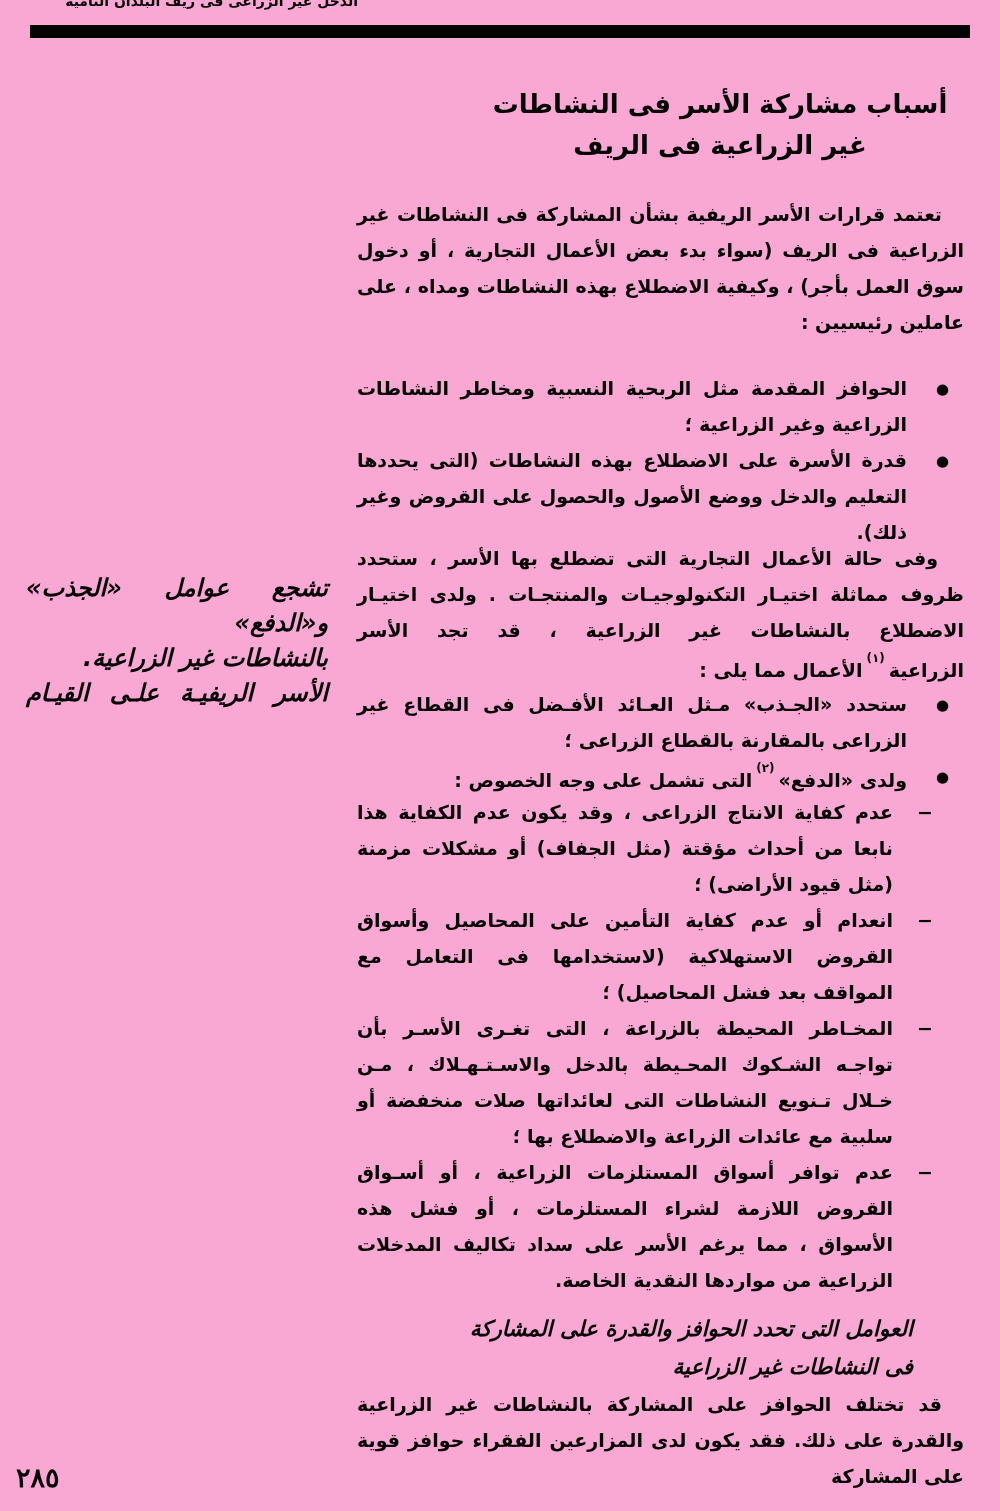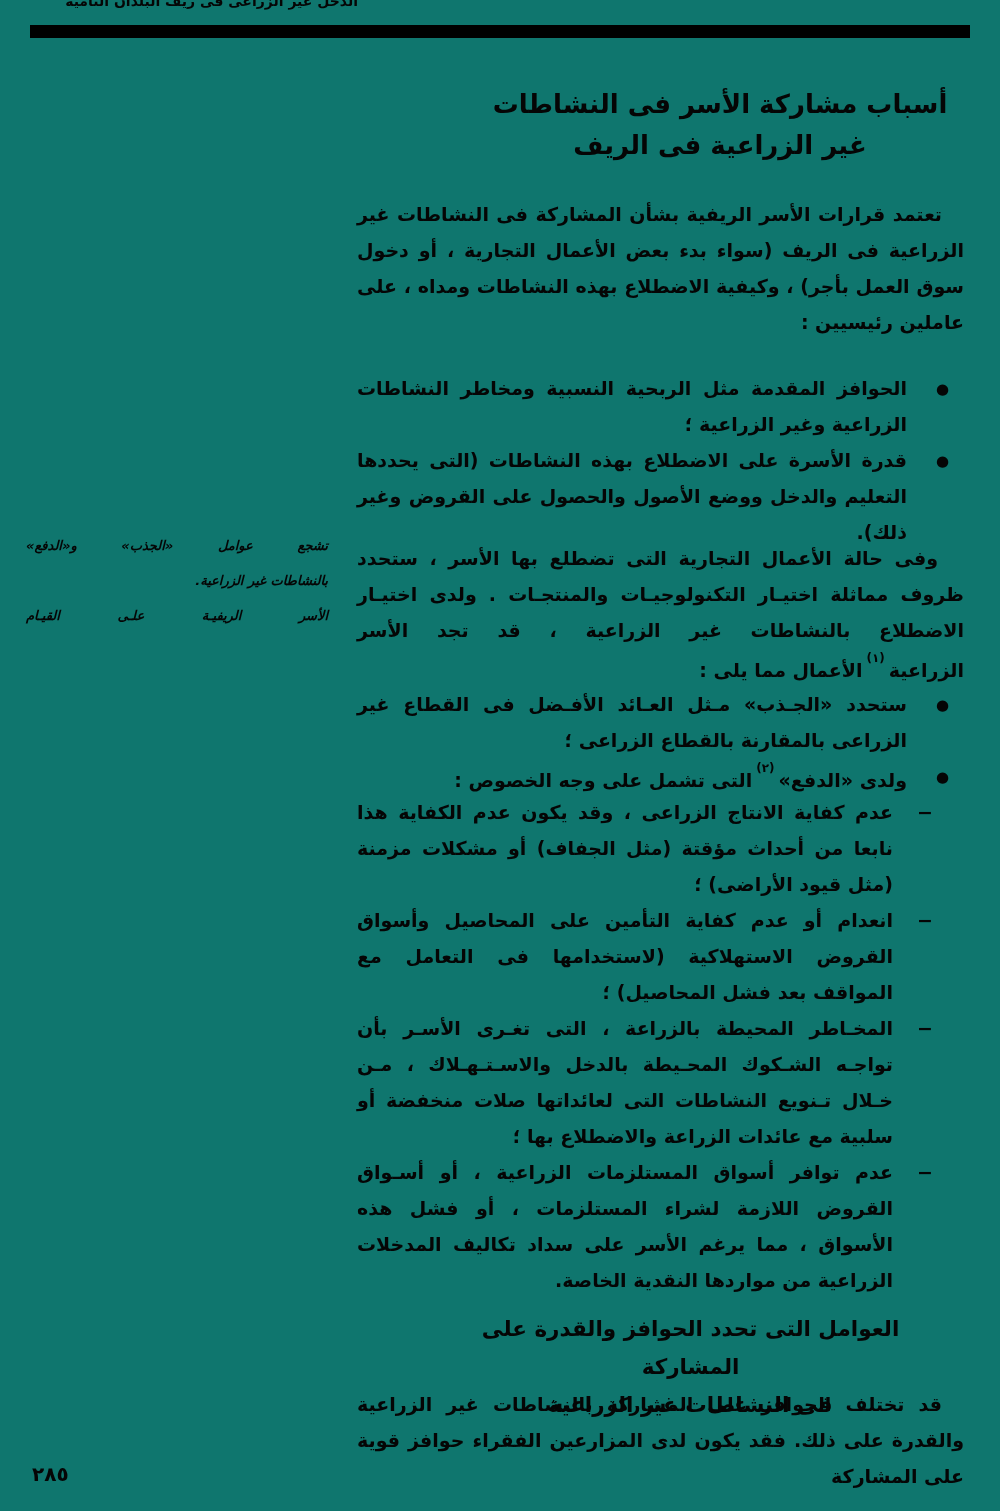--- a/index.html
+++ b/index.html
@@ -3,21 +3,21 @@
 <meta charset="utf-8">
 <style>
   * { box-sizing: border-box; margin: 0; padding: 0; }
   html, body { background: #ffffff; }
   body { width: 1000px; height: 1511px; }
 
   .page {
     position: relative;
     width: 1000px;
     height: 1511px;
-    background: #0f766e;
+    background: #f9a8d4;
     overflow: hidden;
     color: #050505;
     direction: rtl;
     font-family: "DejaVu Sans", sans-serif;
     font-weight: bold;
   }
 
   .abs { position: absolute; }
 
   
@@ -72,24 +72,24 @@
   .dash-li { position: relative; padding-right: 58px; }
   .dash-li .marker {
     position: absolute;
     right: 18px;
     top: 0;
     font-size: 19px;
     line-height: 36px;
   }
 
   .margin-note {
-    top: 528px;
+    top: 571px;
     left: 26px;
     width: 302px;
-    font-size: 13px;
+    font-size: 24px;
     line-height: 35px;
     font-style: italic;
     direction: rtl;
   }
   .margin-note .nl { display: block; text-align: justify; text-align-last: justify; }
   .margin-note .nl.last { text-align-last: right; }
 
   .business { top: 540px; left: 357px; width: 607px; text-indent: 26px; }
 
   sup.fn {
@@ -100,29 +100,30 @@
   }
 
   .section-heading {
     top: 1310px;
     left: 468px;
     width: 445px;
     font-size: 21.5px;
     line-height: 38px;
     direction: rtl;
   }
-  .section-heading .hl { display: block; text-align: center; }
+  .section-heading .hl { display: block; text-align: right; font-style: italic; }
 
   .closing { top: 1386px; left: 357px; width: 607px; text-indent: 22px; }
 
   .page-number {
     top: 1462px;
-    left: 32px;
-    font-size: 20px;
+    left: 16px;
+    font-size: 27px;
     letter-spacing: 2px;
+    font-family: Liberation Serif, serif;
   }
 </style>
 </head>
 <body>
 
 <div class="page">
 
   <div class="abs running-header">الدخل غير الزراعى فى ريف البلدان النامية</div>
 
   <div class="abs rule"></div>

